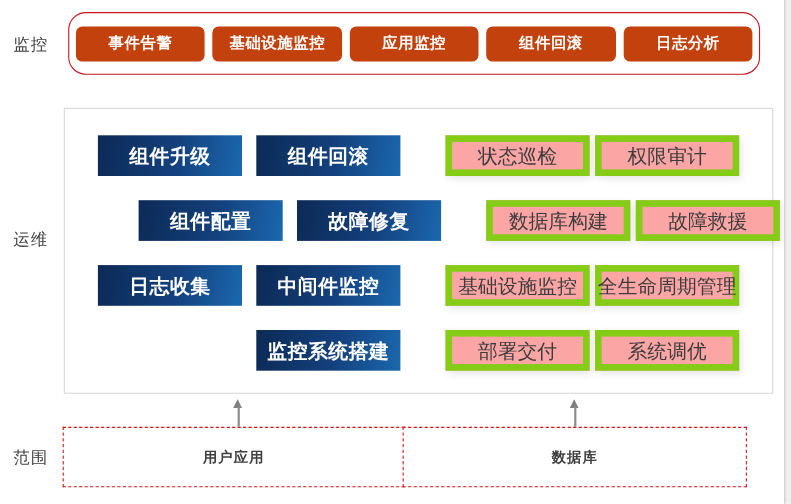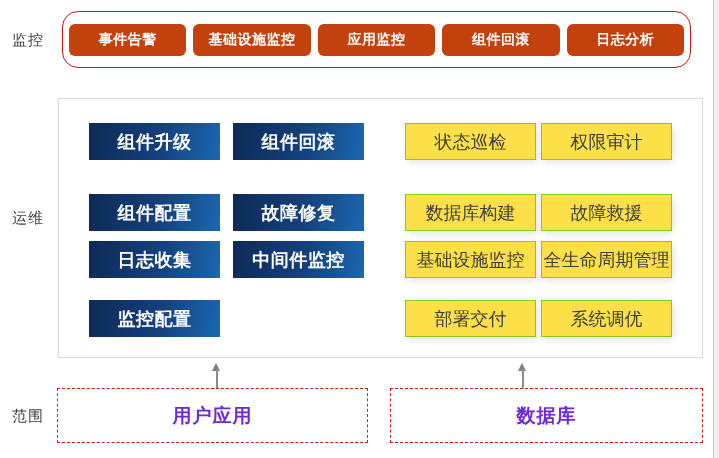--- a/index.html
+++ b/index.html
@@ -72,51 +72,51 @@
     font-size: 18px;
     white-space: nowrap;
   }
   .tile-blue {
     background: linear-gradient(100deg, #0c2a55 0%, #14417e 55%, #1b68ae 100%);
     color: #ffffff;
     font-weight: bold;
     letter-spacing: 0.5px;
   }
   .tile-white {
-    background: #fde047;
-    border: 1px solid #84cc16;
+    background: #fca5a5;
+    border: 6px solid #84cc16;
     box-shadow: 2px 3px 7px rgba(0,0,0,0.10);
     color: #3c3c3c;
   }
   .c1 { left: 30px;  }
   .c2 { left: 174px; }
   .c3 { left: 346px; }
   .c4 { left: 482px; }
   .r1 { top: 24px;  }
-  .r2 { top: 95px;  }
+  .r2 { top: 83px; margin-left: 37px;  }
   .r3 { top: 142px; }
   .r4 { top: 201px; }
 
   
   .scope-box {
     position: absolute;
     top: 388px;
     height: 55px;
     border: 1px dashed #d41a1a;
     background: #ffffff;
     display: flex;
     align-items: center;
     justify-content: center;
-    font-size: 19px;
+    font-size: 13px;
     font-weight: bold;
-    color: #6d28d9;
+    color: #404040;
     letter-spacing: 1px;
   }
   #scope-app { left: 57px;  width: 311px; }
-  #scope-db  { left: 390px; width: 313px; }
+  #scope-db  { left: 366px; width: 313px; }
 
   
   .up-arrow {
     position: absolute;
     width: 9px; height: 25px;
     top: 363px;
   }
   .up-arrow .shaft {
     position: absolute;
     left: 4px; top: 6px;
@@ -160,21 +160,21 @@
     <div class="mon-chip">日志分析</div>
   </div>
 
   <div class="ops-panel">
     <div class="tile tile-blue c1 r1">组件升级</div>
     <div class="tile tile-blue c2 r1">组件回滚</div>
     <div class="tile tile-blue c1 r2">组件配置</div>
     <div class="tile tile-blue c2 r2">故障修复</div>
     <div class="tile tile-blue c1 r3">日志收集</div>
     <div class="tile tile-blue c2 r3">中间件监控</div>
-    <div class="tile tile-blue c1 r4">监控配置</div>
+    <div class="tile tile-blue c2 r4">监控系统搭建</div>
 
     <div class="tile tile-white c3 r1">状态巡检</div>
     <div class="tile tile-white c4 r1">权限审计</div>
     <div class="tile tile-white c3 r2">数据库构建</div>
     <div class="tile tile-white c4 r2">故障救援</div>
     <div class="tile tile-white c3 r3">基础设施监控</div>
     <div class="tile tile-white c4 r3">全生命周期管理</div>
     <div class="tile tile-white c3 r4">部署交付</div>
     <div class="tile tile-white c4 r4">系统调优</div>
   </div>

